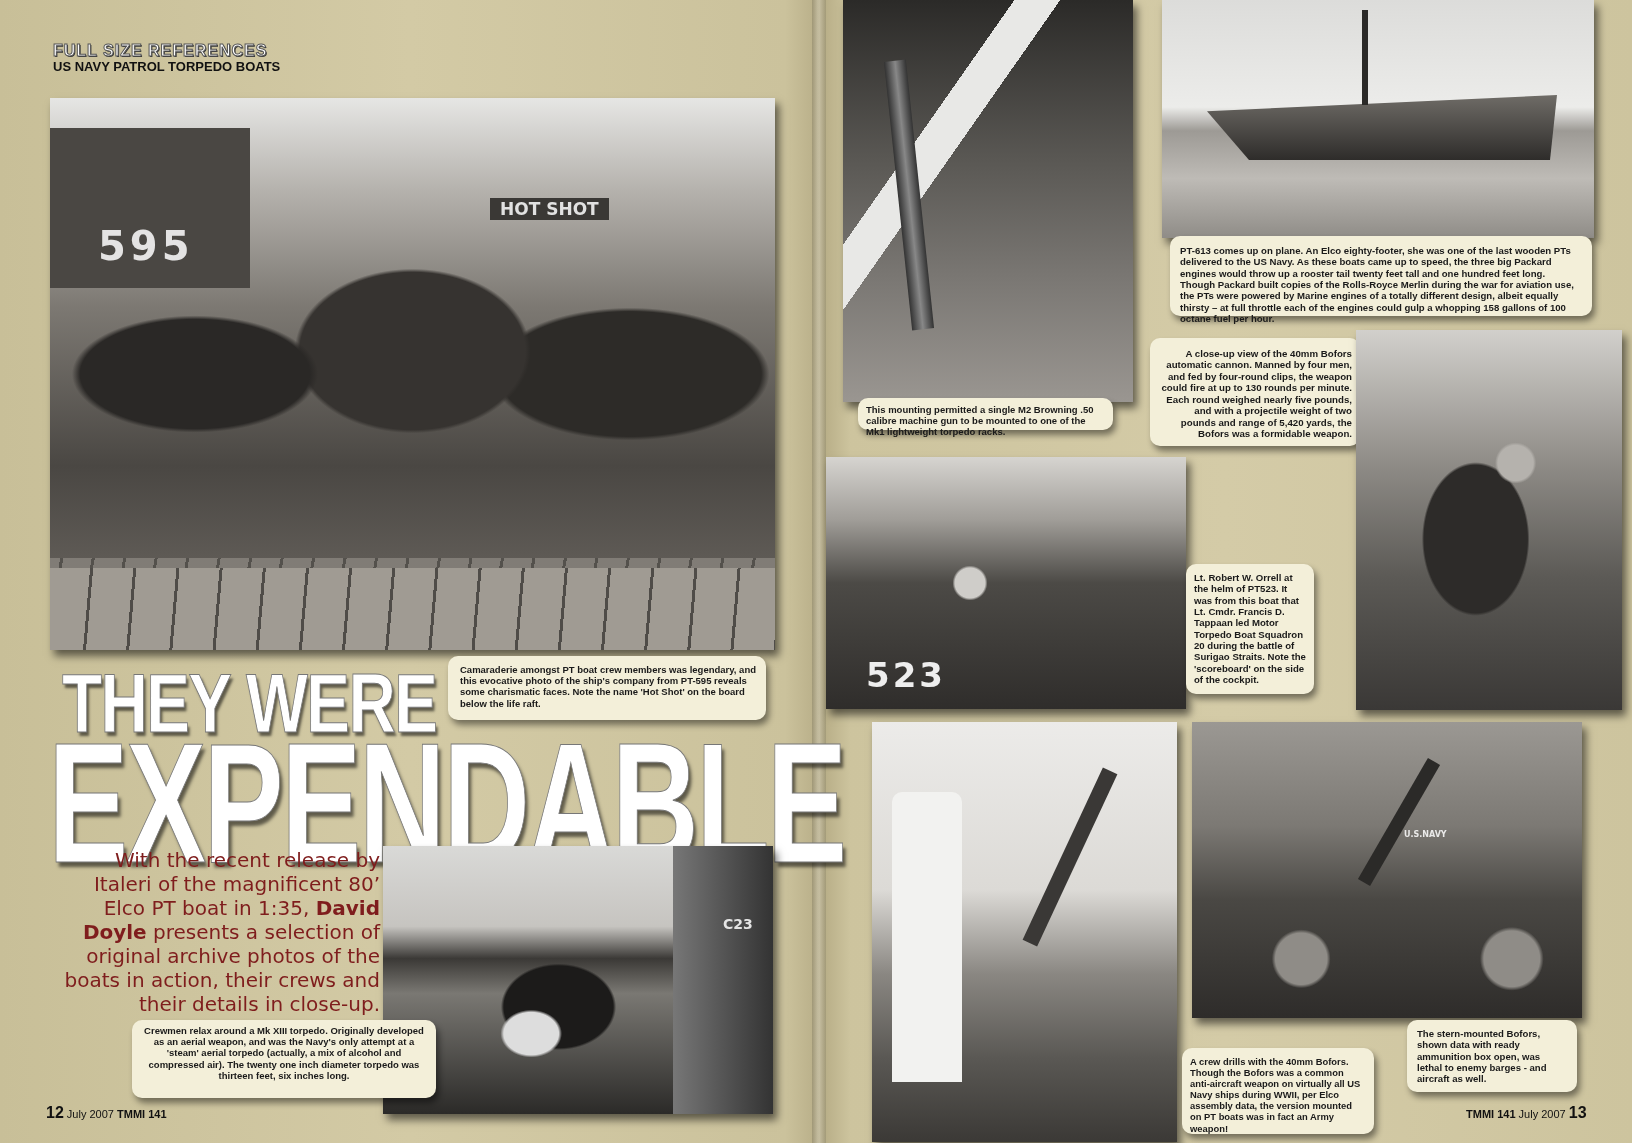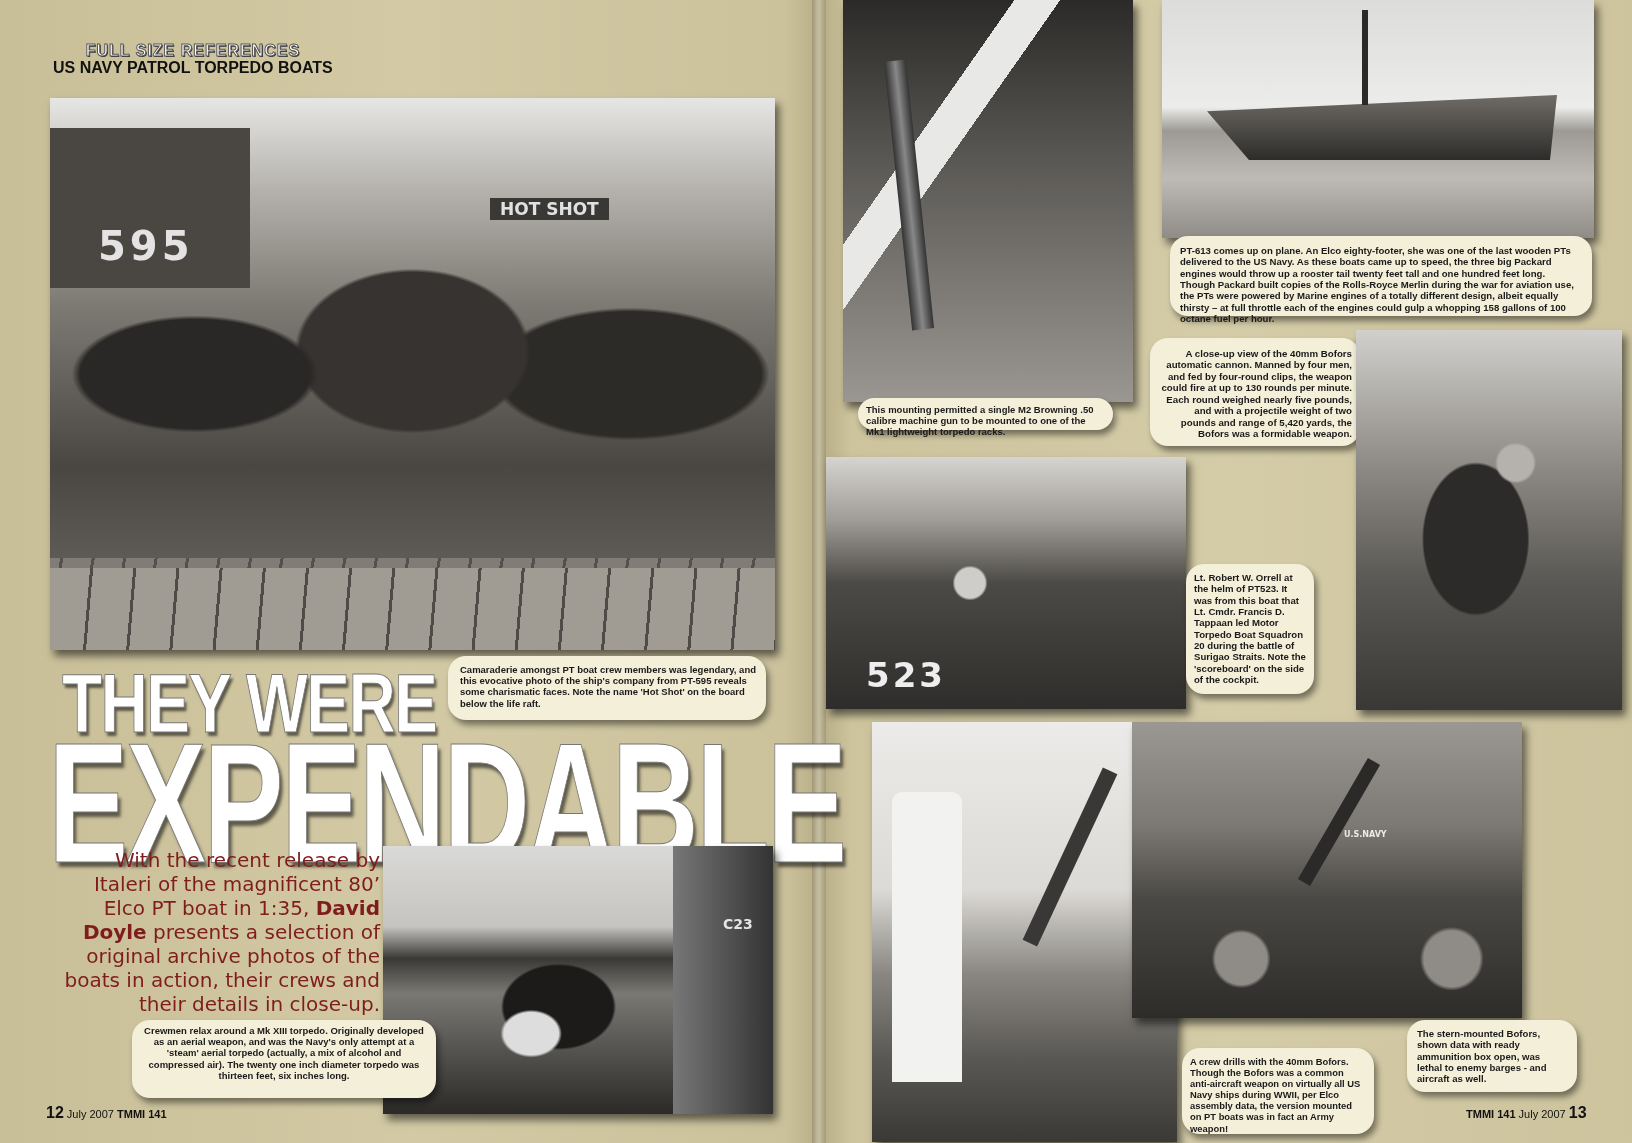--- a/index.html
+++ b/index.html
@@ -2,25 +2,25 @@
 <html><head>
 <meta charset="utf-8">
 <style>
   html,body{margin:0;padding:0;}
   body{width:1632px;height:1143px;position:relative;overflow:hidden;background:#cfc6a0;font-family:"Liberation Sans",sans-serif;}
   .page{position:absolute;top:0;height:1143px;}
   .page-left{left:0;width:818px;background:linear-gradient(90deg,#c8bf98 0%,#d3caa5 50%,#cbc29c 96%,#b8ae88 100%);}
   .page-right{left:818px;width:814px;background:linear-gradient(90deg,#b3a982 0%,#cdc49e 4%,#d4cba7 50%,#cdc49e 100%);}
   .gutter{position:absolute;left:812px;top:0;width:14px;height:1143px;background:linear-gradient(90deg,rgba(0,0,0,.15),rgba(255,255,255,.25),rgba(0,0,0,.12));}
   .kicker{position:absolute;left:53px;top:42px;}
-  .kicker-1{font-size:16px;font-weight:bold;color:#fff;letter-spacing:1px;-webkit-text-stroke:1px #555;text-shadow:1px 1px 0 #333;text-align:center;}
-  .kicker-2{font-size:16px;font-weight:bold;color:#111;margin-top:-1px;}
+  .kicker-1{font-size:16px;font-weight:bold;color:#fff;letter-spacing:1px;-webkit-text-stroke:1px #555;text-shadow:1px 1px 0 #333;}
+  .kicker-2{font-size:13px;font-weight:bold;color:#111;margin-top:-1px;}
   .photo{position:absolute;box-shadow:4px 6px 8px rgba(0,0,0,.55);overflow:hidden;}
   .photo .ph-label{position:absolute;color:rgba(255,255,255,.85);font-weight:bold;font-family:"DejaVu Sans",sans-serif;}
-  .caption{position:absolute;background:#f3efd9;border-radius:18px;box-shadow:3px 5px 6px rgba(0,0,0,.45);font-size:9.5px;font-weight:bold;line-height:1.18;color:#1a1a1a;box-sizing:border-box;}
+  .caption{position:absolute;background:#f3efd9;border-radius:10px;box-shadow:3px 5px 6px rgba(0,0,0,.45);font-size:9.5px;font-weight:bold;line-height:1.18;color:#1a1a1a;box-sizing:border-box;}
   .caption.center{text-align:center;}
   .caption.right{text-align:right;}
   .title-a{position:absolute;left:62px;top:655px;font-family:"Liberation Sans",sans-serif;font-weight:bold;color:#fff;font-size:84px;letter-spacing:-2px;transform:scaleX(.78);transform-origin:left top;text-shadow:3px 4px 3px rgba(0,0,0,.55);-webkit-text-stroke:1px #777;white-space:nowrap;}
   .title-b{position:absolute;left:48px;top:718px;font-family:"Liberation Sans",sans-serif;font-weight:bold;color:#fff;font-size:170px;letter-spacing:-4px;transform:scaleX(.71);transform-origin:left top;text-shadow:4px 5px 4px rgba(0,0,0,.55);-webkit-text-stroke:1px #777;white-space:nowrap;line-height:1;}
   .intro{position:absolute;left:60px;top:848px;width:320px;text-align:right;font-family:"DejaVu Sans",sans-serif;font-size:20px;line-height:1.2;color:#7f1d1d;}
   .intro b{font-weight:bold;}
   .folio{position:absolute;font-size:11px;font-weight:bold;color:#111;white-space:nowrap;}
   .folio .num{font-size:16px;font-weight:bold;}
   .folio .mo{font-weight:normal;}
 </style>
@@ -117,21 +117,21 @@
 
 <div class="photo" style="left:872px;top:722px;width:305px;height:420px;background:
      linear-gradient(180deg,#ecebe9 0%,#dcdad6 40%,#8a8782 60%,#5a5854 80%,#3b3936 100%);">
   <div style="position:absolute;left:20px;top:70px;width:70px;height:290px;background:#f2f2f0;border-radius:10px 10px 0 0;"></div>
   <div style="position:absolute;left:190px;top:40px;width:16px;height:190px;background:#3a3836;transform:rotate(25deg);"></div>
 </div>
 <div class="caption" style="left:1182px;top:1048px;width:192px;height:86px;padding:8px 8px;font-size:9.4px;">
   <span>A crew drills with the 40mm Bofors. Though the Bofors was a common anti-aircraft weapon on virtually all US Navy ships during WWII, per Elco assembly data, the version mounted on PT boats was in fact an Army weapon!</span>
 </div>
 
-<div class="photo" style="left:1132px;top:722px;width:390px;height:296px;background:
+<div class="photo" style="left:1192px;top:722px;width:390px;height:296px;background:
      radial-gradient(circle at 28% 80%,#8f8c87 0 7%,transparent 8%),
      radial-gradient(circle at 82% 80%,#8f8c87 0 7%,transparent 8%),
      linear-gradient(180deg,#9b9893 0%,#7c7974 35%,#4a4844 60%,#2e2c2a 100%);">
   <div style="position:absolute;left:200px;top:30px;width:14px;height:140px;background:#2b2a28;transform:rotate(30deg);"></div>
   <span class="ph-label" style="left:212px;top:108px;font-size:8px;">U.S.NAVY</span>
 </div>
 <div class="caption" style="left:1407px;top:1020px;width:170px;height:72px;padding:8px 10px;font-size:9.6px;">
   <span>The stern-mounted Bofors, shown data with ready ammunition box open, was lethal to enemy barges - and aircraft as well.</span>
 </div>
 

